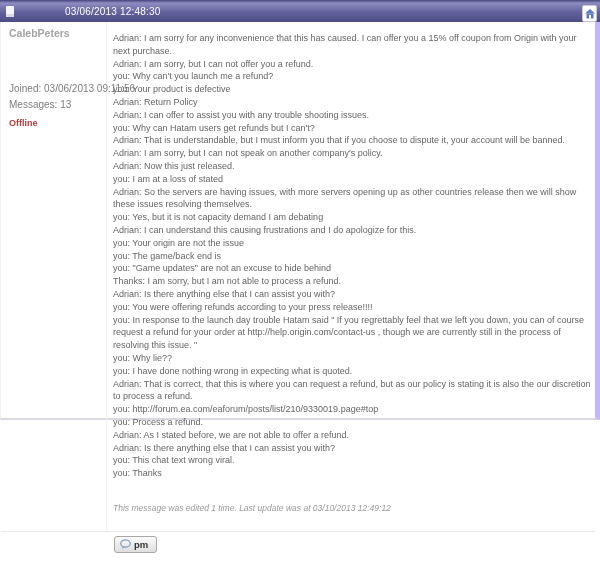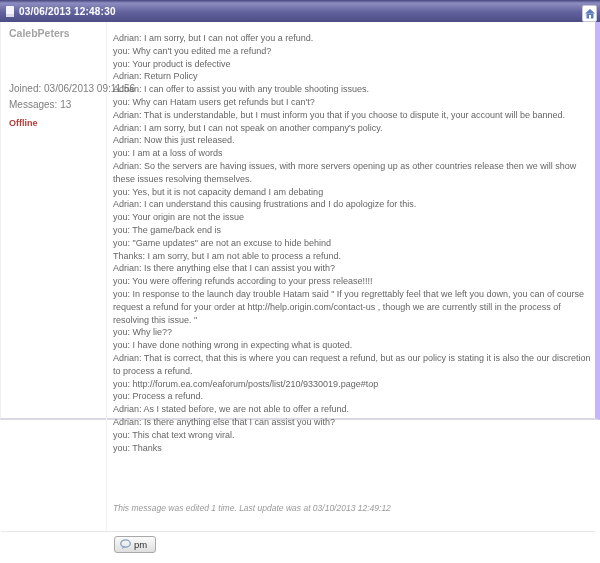--- a/index.html
+++ b/index.html
@@ -3,21 +3,21 @@
 <meta charset="utf-8">
 <style>
   html,body{margin:0;padding:0;background:#ffffff;}
   .window{position:relative;width:600px;height:563px;background:#fff;
           font-family:"Liberation Sans","DejaVu Sans",sans-serif;overflow:hidden;}
 
   
   .header-bar{position:absolute;top:0;left:0;right:0;height:22px;box-sizing:border-box;
     background:linear-gradient(180deg,#45457c 0%,#8d8dc0 14%,#62629e 55%,#4c4c85 100%);
     display:flex;align-items:center;padding:0 6px;color:#ffffff;
-    font-size:10px;font-weight:bold;letter-spacing:.2px;}
+    font-size:10px;font-weight:normal;letter-spacing:.2px;gap:46px;}
   .page-ico{width:8px;height:11px;background:#f4f4fa;border-radius:1px;margin-right:5px;
     box-shadow:inset 0 -3px 0 #d9d9ea;flex:0 0 auto;}
   .home-btn{position:absolute;top:5px;right:3px;width:15px;height:17px;z-index:3;
     background:#ffffff;border:1px solid #c7c7d2;border-radius:2px;
     display:flex;align-items:center;justify-content:center;cursor:pointer;padding:0;}
 
   
   .content{position:absolute;top:22px;left:0;width:600px;height:398px;box-sizing:border-box;
     background:#fff;border-left:1px solid #efefef;border-right:5px solid #c4b5fd;
     border-bottom:2px solid #d9d9e2;}
@@ -39,21 +39,21 @@
   .edit-note{position:absolute;left:112px;top:481px;font-size:8.5px;
     font-style:italic;color:#9a9a9a;white-space:nowrap;}
 
   .hdivider{position:absolute;left:0;right:0;top:509px;height:1px;background:#e8e8e8;}
 
   
   .pm-btn{position:absolute;left:113px;top:514px;height:17px;box-sizing:border-box;
     display:inline-flex;align-items:center;gap:3px;padding:0 8px 0 5px;
     background:linear-gradient(180deg,#fbfbfb,#dedede);
     border:1px solid #a8a8a8;border-radius:3px;
-    font-family:inherit;font-size:9.5px;font-weight:normal;color:#333;cursor:pointer;}
+    font-family:inherit;font-size:9.5px;font-weight:bold;color:#333;cursor:pointer;}
   .pm-ico{display:inline-flex;width:11px;height:11px;}
 </style>
 </head>
 <body>
 
 <div class="window">
 
   <div class="header-bar">
     <span class="page-ico"></span>
     <span>03/06/2013 12:48:30</span>
@@ -71,30 +71,31 @@
     <div class="vdivider"></div>
 
     <div class="sidebar">
       <div class="username">CalebPeters</div>
       <div class="side-info joined">Joined: 03/06/2013 09:11:56</div>
       <div class="side-info msgcount">Messages: 13</div>
       <div class="offline">Offline</div>
     </div>
 
     <div class="chat">
+      <div class="line">Adrian: I am sorry for any inconvenience that this has caused. I can offer you a 15% off coupon from Origin with your next purchase.</div>
       <div class="line">Adrian: I am sorry, but I can not offer you a refund.</div>
-      <div class="line">you: Why can't you edited me a refund?</div>
+      <div class="line">you: Why can't you launch me a refund?</div>
       <div class="line">you: Your product is defective</div>
       <div class="line">Adrian: Return Policy</div>
       <div class="line">Adrian: I can offer to assist you with any trouble shooting issues.</div>
       <div class="line">you: Why can Hatam users get refunds but I can't?</div>
       <div class="line">Adrian: That is understandable, but I must inform you that if you choose to dispute it, your account will be banned.</div>
       <div class="line">Adrian: I am sorry, but I can not speak on another company's policy.</div>
       <div class="line">Adrian: Now this just released.</div>
-      <div class="line">you: I am at a loss of words</div>
+      <div class="line">you: I am at a loss of stated</div>
       <div class="line">Adrian: So the servers are having issues, with more servers opening up as other countries release then we will show these issues resolving themselves.</div>
       <div class="line">you: Yes, but it is not capacity demand I am debating</div>
       <div class="line">Adrian: I can understand this causing frustrations and I do apologize for this.</div>
       <div class="line">you: Your origin are not the issue</div>
       <div class="line">you: The game/back end is</div>
       <div class="line">you: "Game updates" are not an excuse to hide behind</div>
       <div class="line">Thanks: I am sorry, but I am not able to process a refund.</div>
       <div class="line">Adrian: Is there anything else that I can assist you with?</div>
       <div class="line">you: You were offering refunds according to your press release!!!!</div>
       <div class="line">you: In response to the launch day trouble Hatam said " If you regrettably feel that we left you down, you can of course request a refund for your order at http://help.origin.com/contact-us , though we are currently still in the process of resolving this issue. "</div>

